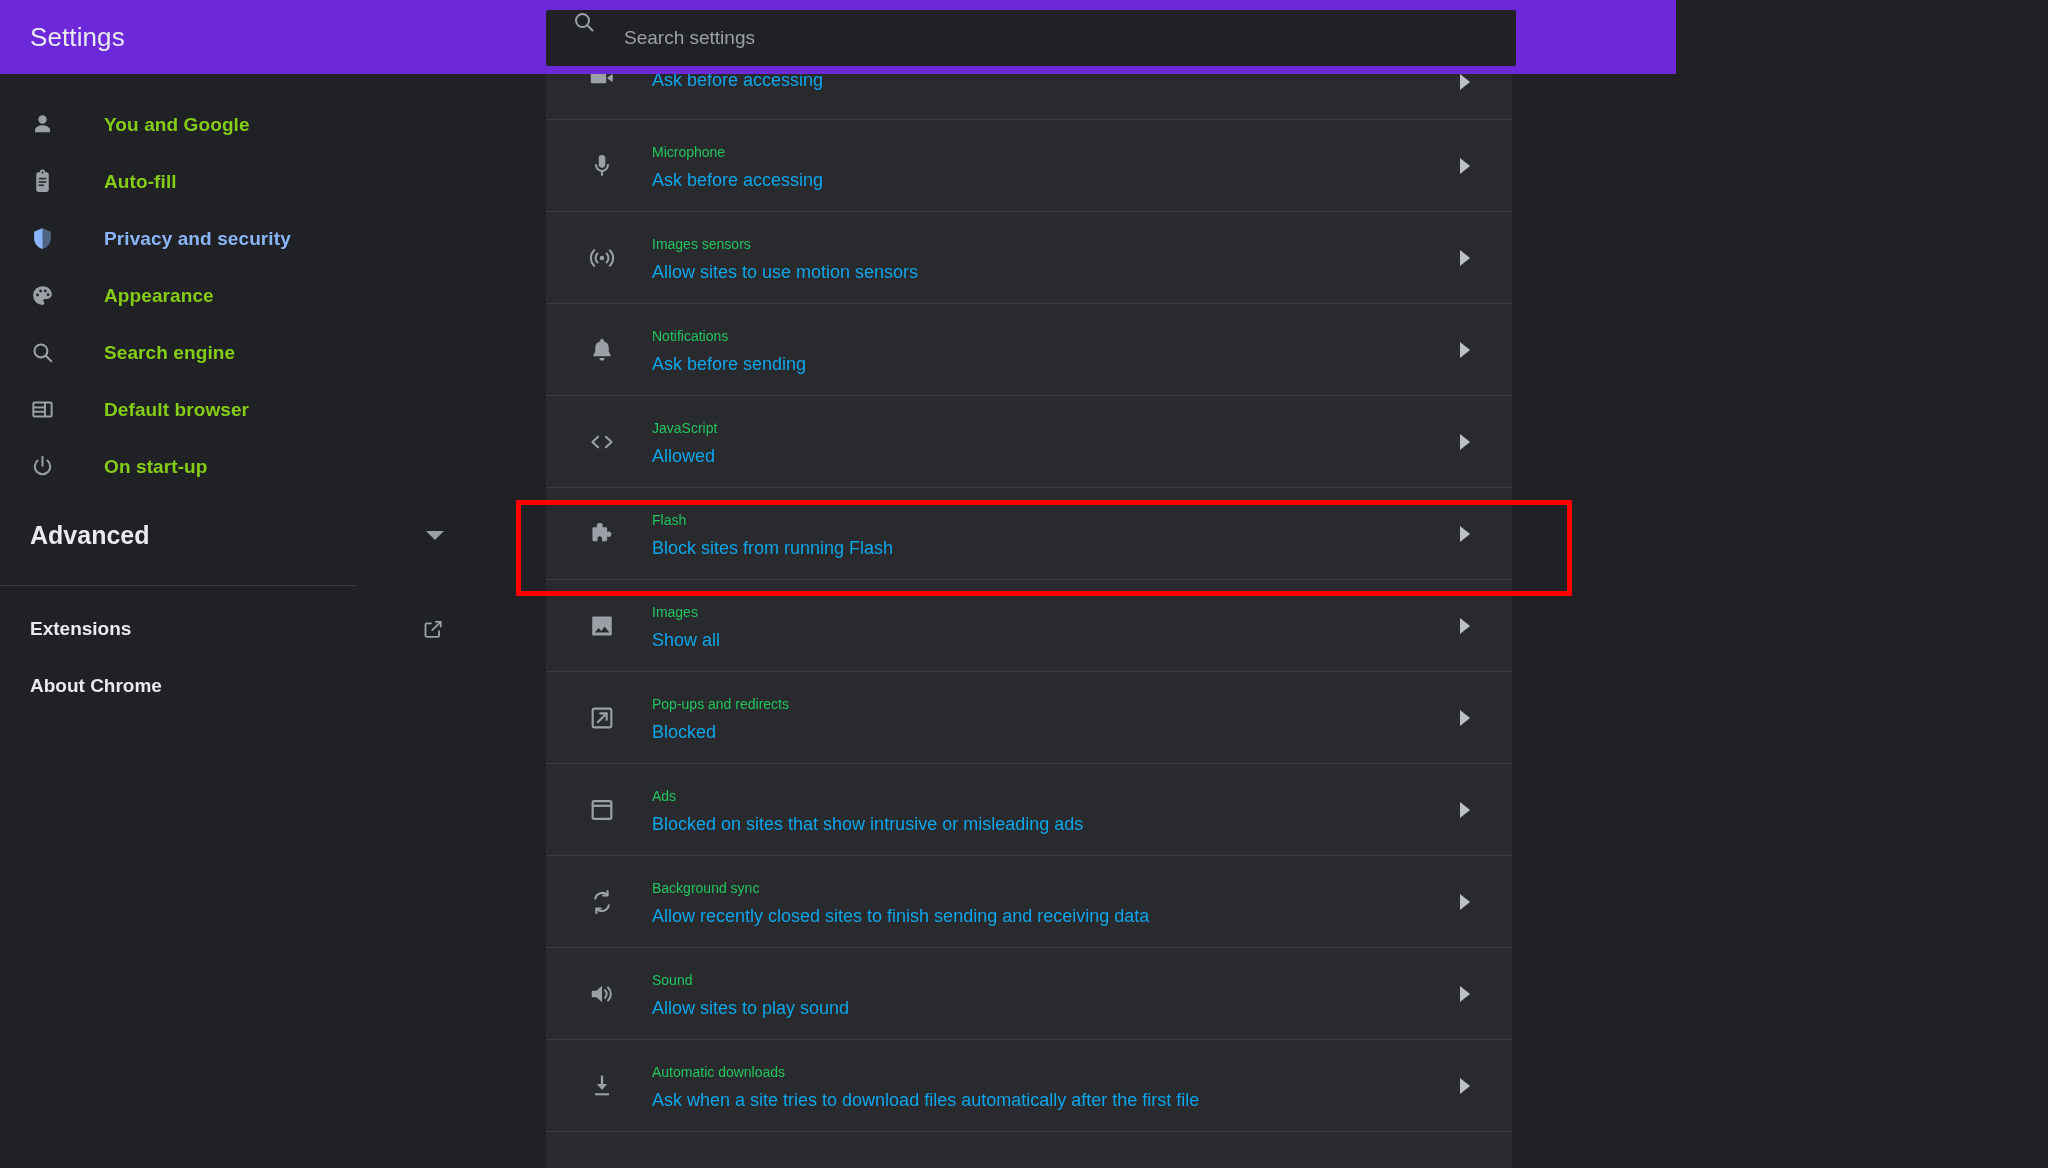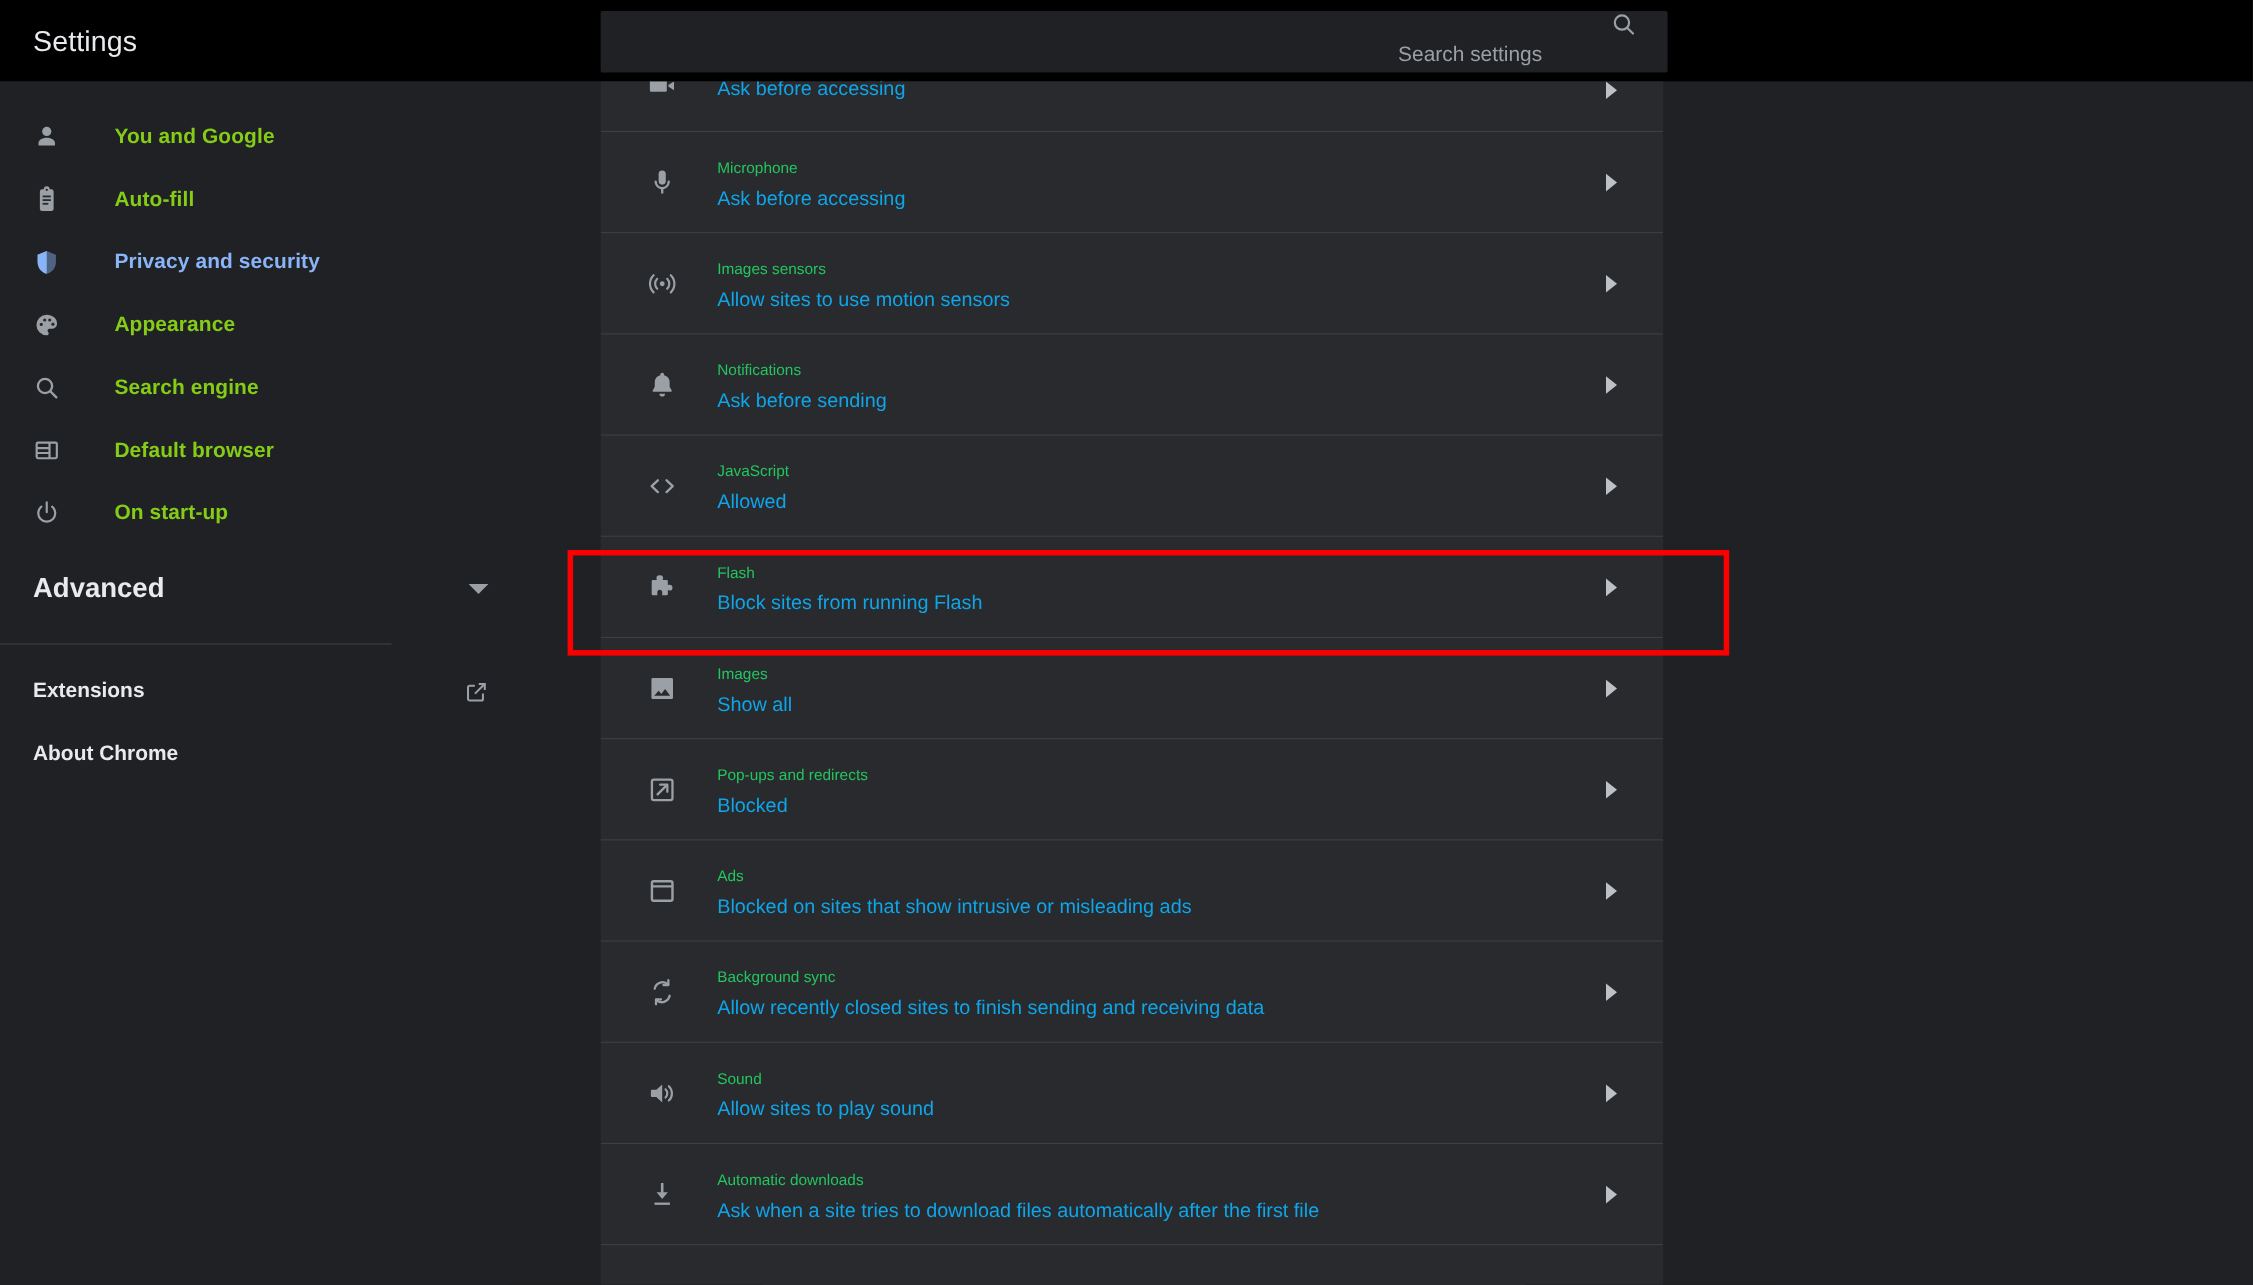--- a/index.html
+++ b/index.html
@@ -15,44 +15,43 @@
     font-family: "Liberation Sans", "DejaVu Sans", sans-serif;
     color: #e8eaed;
     position: relative;
     -webkit-font-smoothing: antialiased;
   }
 
   
   .topbar {
     position: absolute;
     left: 0; top: 0;
-    width: 2048px;
+    width: 1676px;
     height: 74px;
-    background: #000000;
+    background: #6d28d9;
     box-sizing: border-box;
   }
   .topbar-title {
     position: absolute;
     left: 30px;
     top: 22px;
     font-size: 26px;
     color: #e8eaed;
     letter-spacing: .1px;
   }
   .searchbar {
     position: absolute;
     left: 546px;
     top: 10px;
     width: 970px;
     height: 56px;
     background: #202124;
     border-radius: 2px;
     display: flex;
-    align-items: flex-end;
-    flex-direction: column;
+    align-items: flex-start;
   }
   .searchbar .s-icon {
     width: 24px; height: 24px;
     margin-left: 26px;
     margin-right: 28px;
     flex: 0 0 auto;
     display: block;
   }
   .searchbar input {
     background: transparent;

